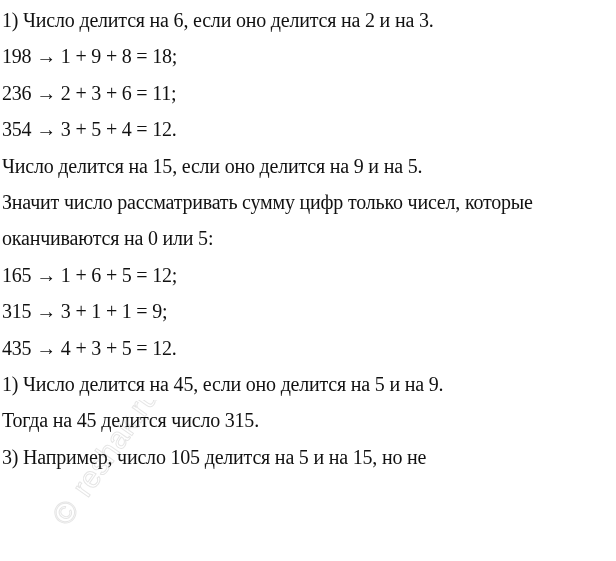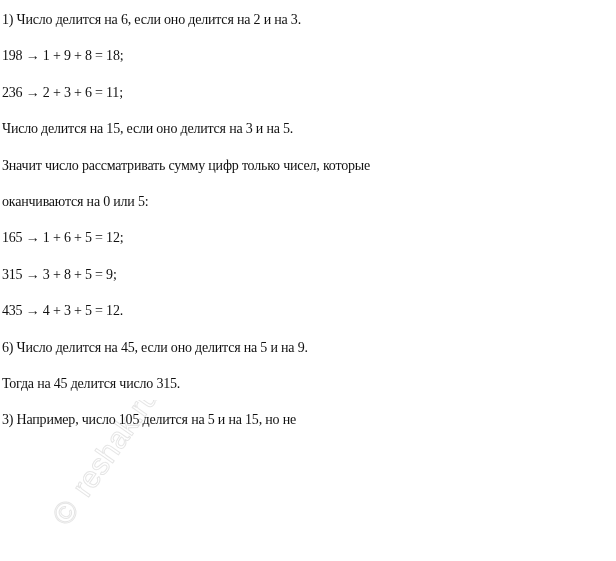--- a/index.html
+++ b/index.html
@@ -17,21 +17,21 @@
     }
     .doc {
       position: absolute;
       left: 2px;
       top: 2px;
       width: 612px;
     }
     .line {
       height: 36.4px;
       line-height: 36px;
-      font-size: 14px;
+      font-size: 20px;
       white-space: nowrap;
       letter-spacing: -0.2px;
     }
     .watermark {
       position: absolute;
       left: 28px;
       top: 400px;
       width: 170px;
       height: 160px;
       pointer-events: none;
@@ -41,27 +41,28 @@
       font-family: "Liberation Sans", sans-serif;
     }
   </style>
 </head>
 <body>
 
 <div class="doc">
   <div class="line">1) Число делится на 6, если оно делится на 2 и на 3.</div>
   <div class="line">198 → 1 + 9 + 8 = 18;</div>
   <div class="line">236 → 2 + 3 + 6 = 11;</div>
-  <div class="line">Число делится на 15, если оно делится на 3 и на 5.</div>
+  <div class="line">354 → 3 + 5 + 4 = 12.</div>
+  <div class="line">Число делится на 15, если оно делится на 9 и на 5.</div>
   <div class="line">Значит число рассматривать сумму цифр только чисел, которые</div>
   <div class="line">оканчиваются на 0 или 5:</div>
   <div class="line">165 → 1 + 6 + 5 = 12;</div>
-  <div class="line">315 → 3 + 8 + 5 = 9;</div>
+  <div class="line">315 → 3 + 1 + 1 = 9;</div>
   <div class="line">435 → 4 + 3 + 5 = 12.</div>
-  <div class="line">6) Число делится на 45, если оно делится на 5 и на 9.</div>
+  <div class="line">1) Число делится на 45, если оно делится на 5 и на 9.</div>
   <div class="line">Тогда на 45 делится число 315.</div>
   <div class="line">3) Например, число 105 делится на 5 и на 15, но не</div>
 
 </div>
 
 <div class="watermark">
   <svg width="170" height="160" viewBox="0 0 170 160">
     <g transform="rotate(-55 85 80)">
       <text x="20" y="70" font-size="30" fill="none" stroke="#8a8a8a" stroke-width="1">©</text>
       <text x="55" y="70" font-size="30" fill="none" stroke="#8a8a8a" stroke-width="1">reshak.ru</text>

